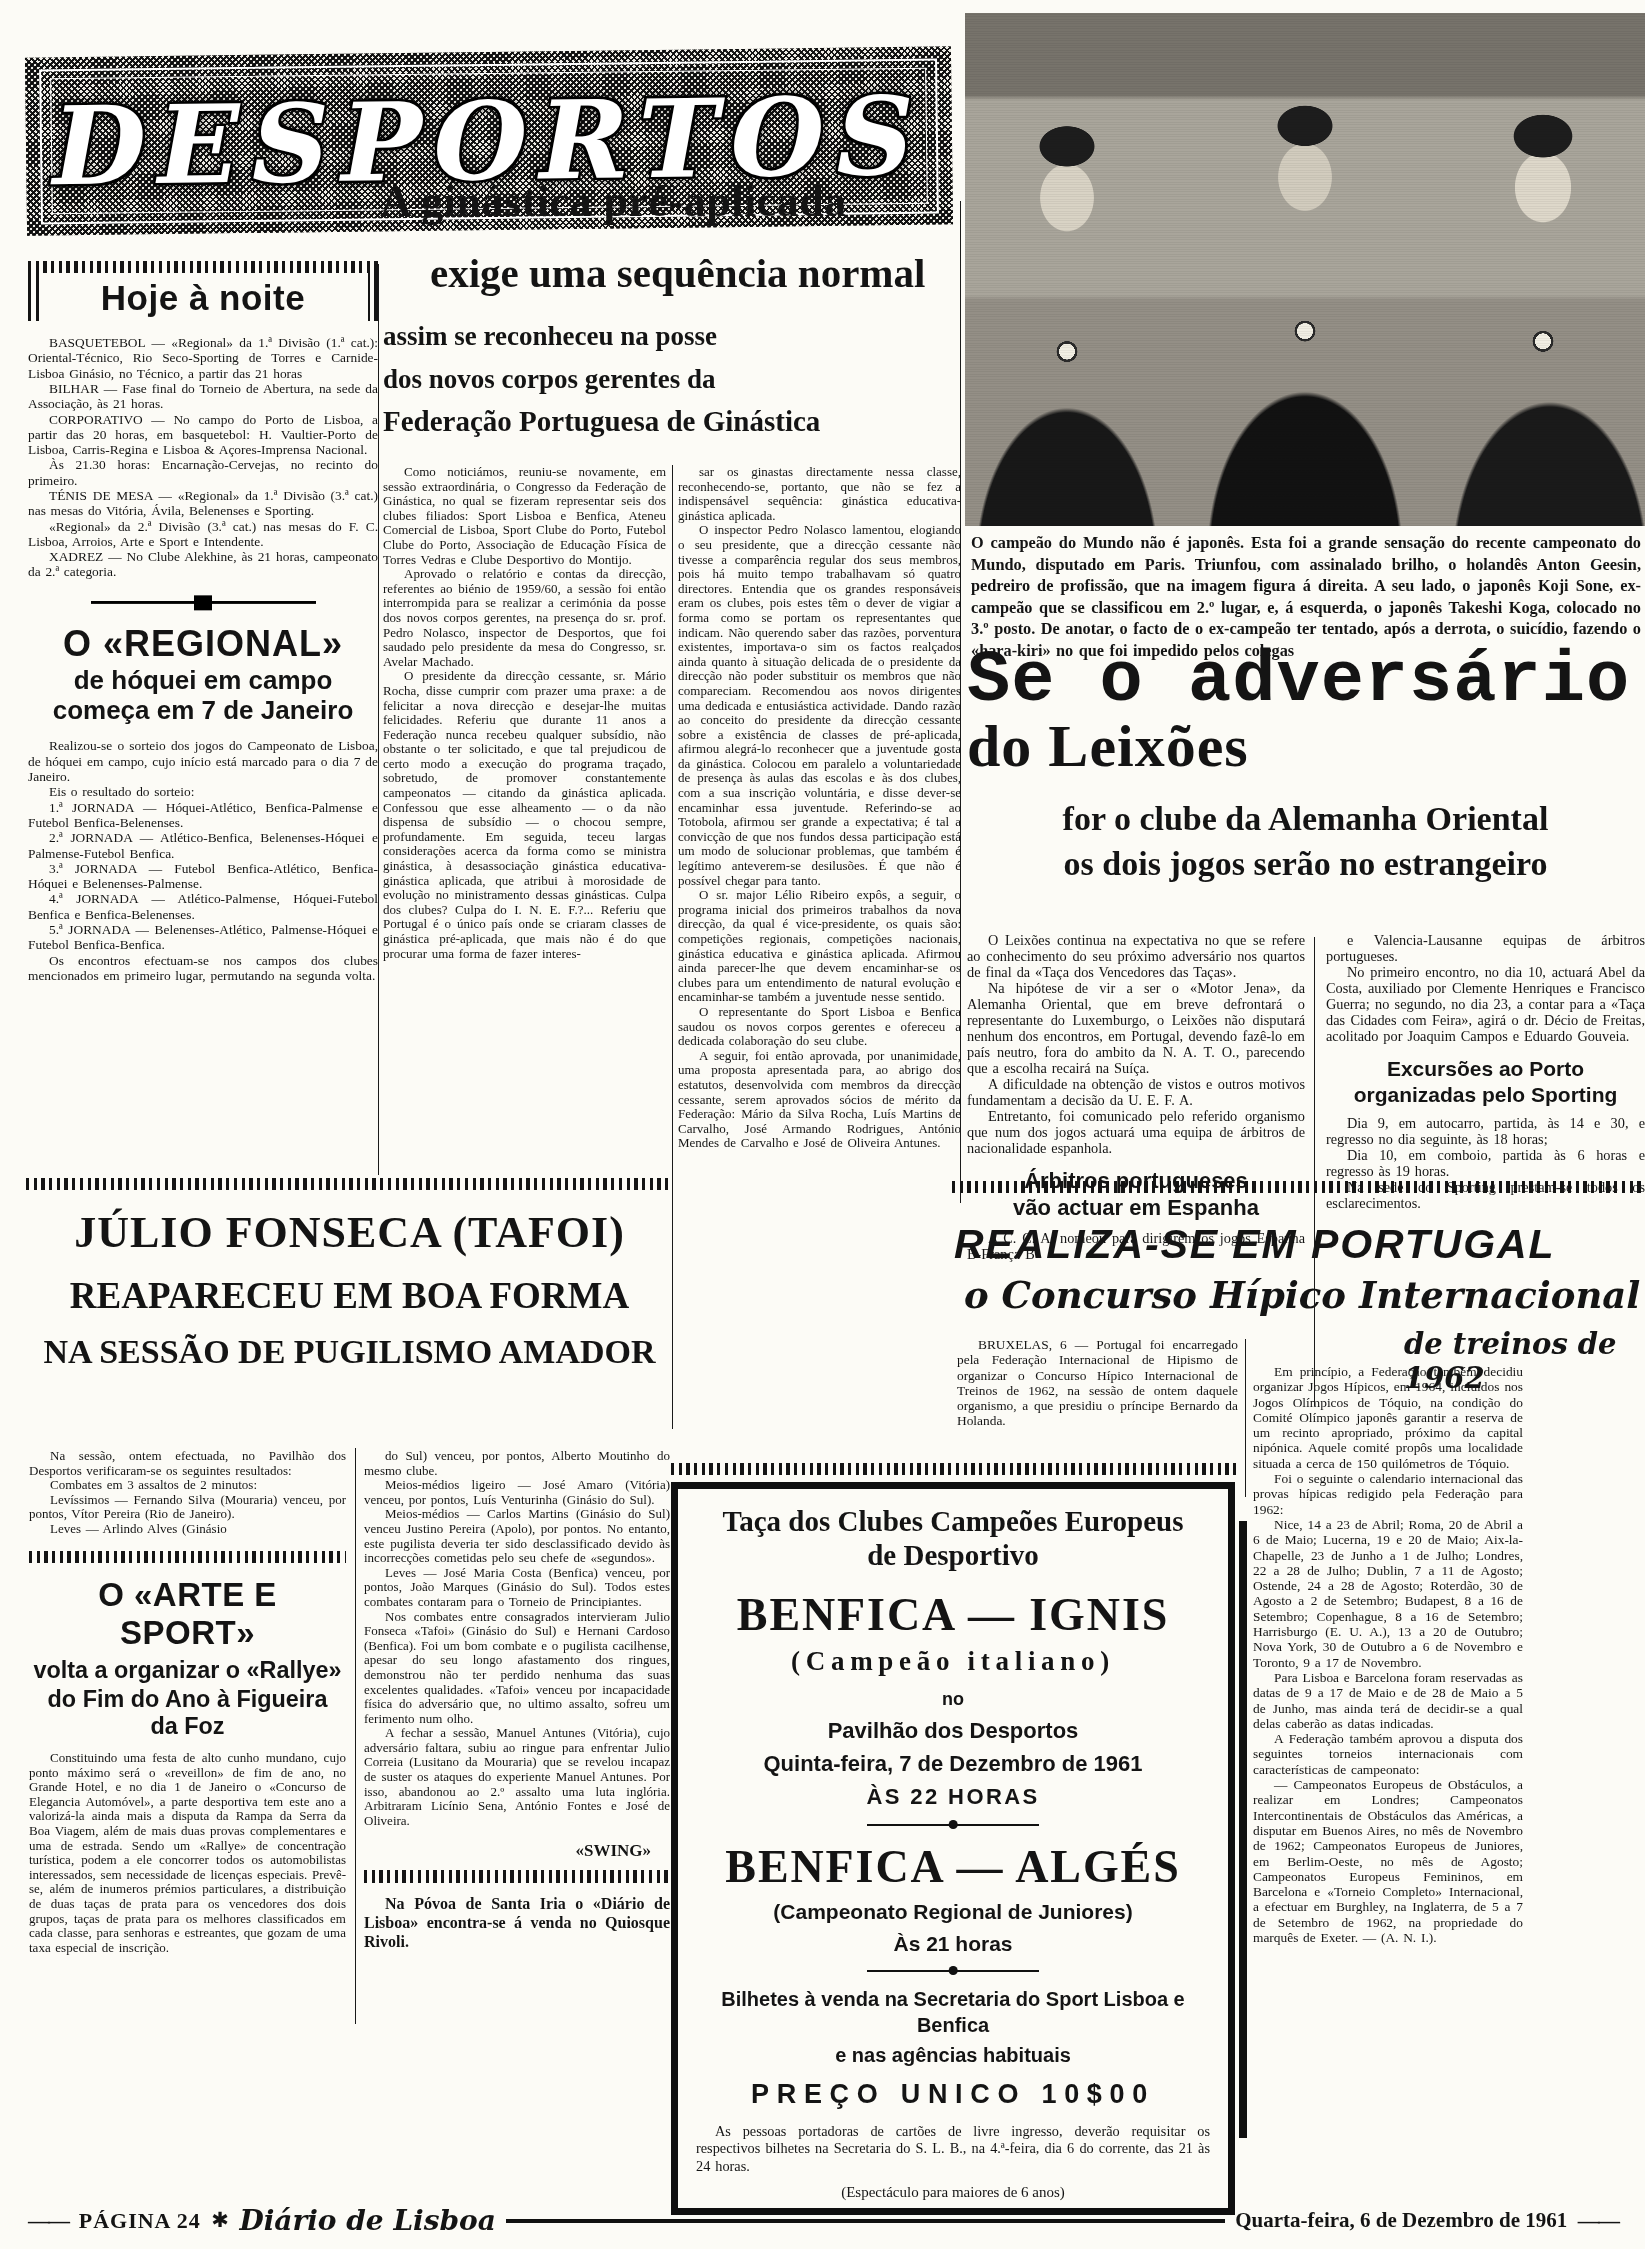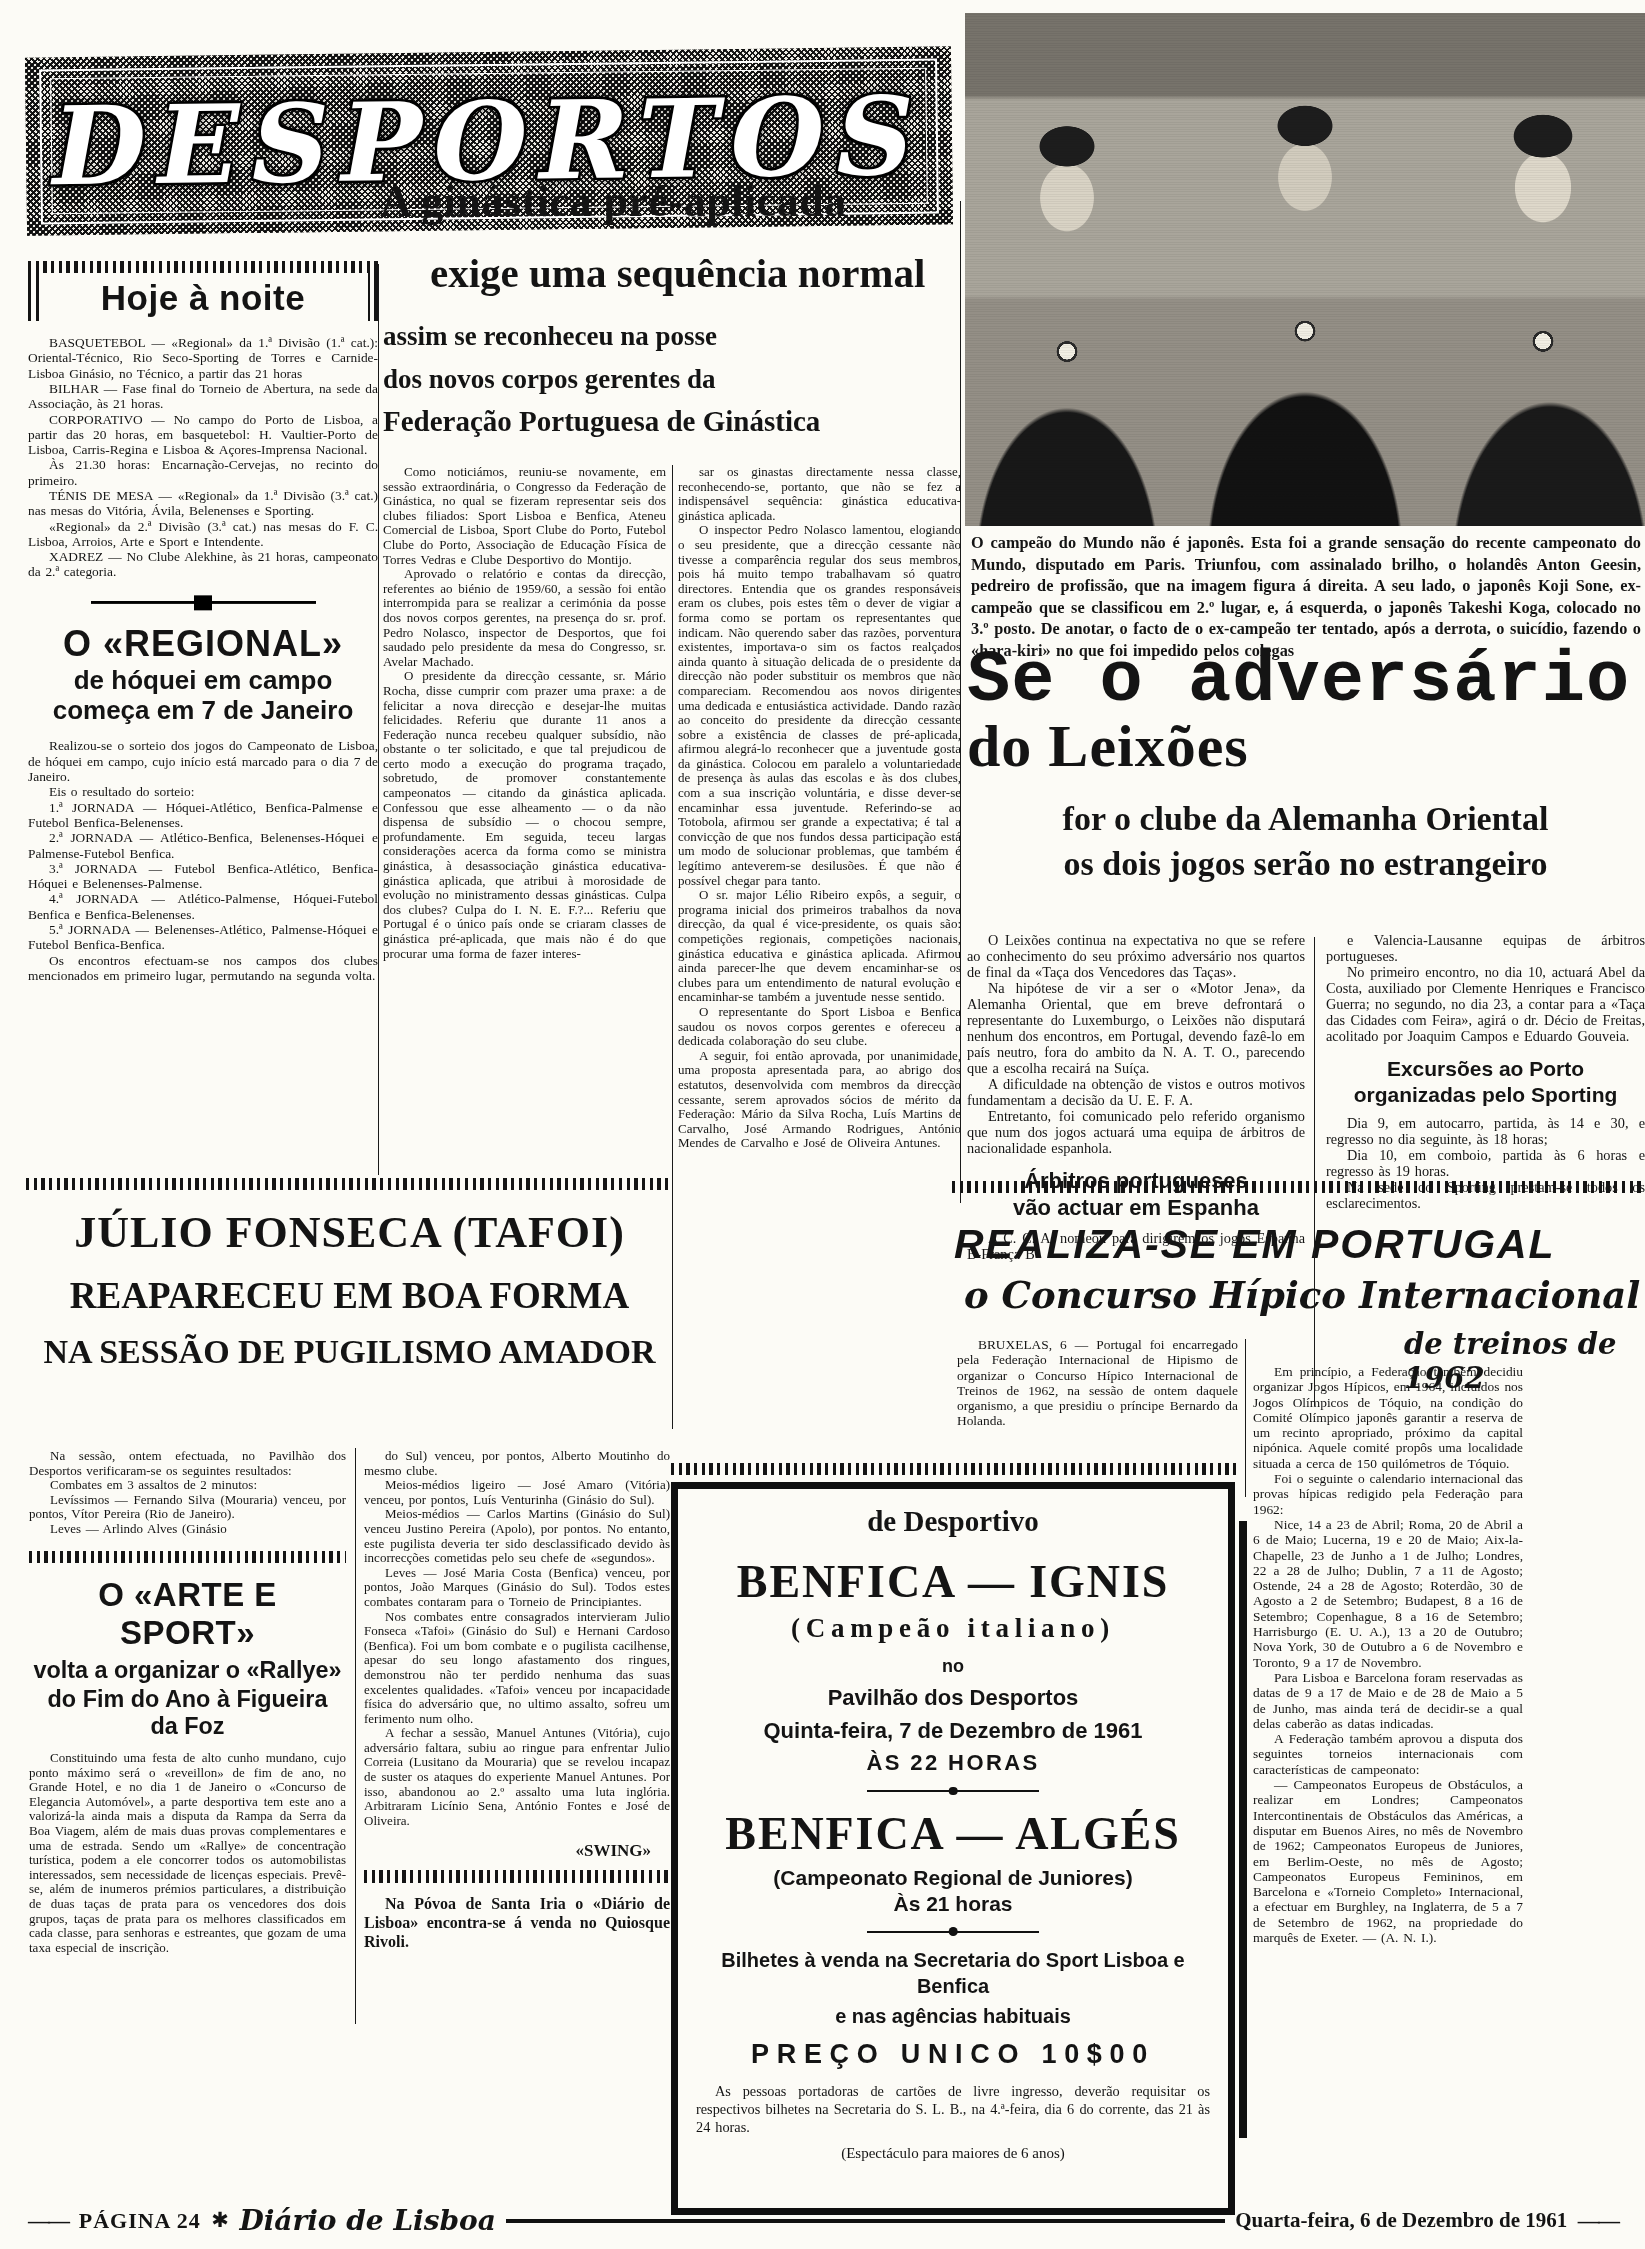--- a/index.html
+++ b/index.html
@@ -114,21 +114,21 @@
   .ad-m1s{font-weight:700;font-size:27px;letter-spacing:5.7px;margin-top:4.8px;}
   .ad-no{font-weight:700;font-size:18px;margin-top:12.4px;}
   .ad-venue{font-weight:700;font-size:22px;margin-top:7.7px;}
   .ad-date{font-weight:700;font-size:22px;margin-top:6.7px;}
   .ad-time{font-weight:700;font-size:22px;letter-spacing:2.4px;margin-top:6.7px;}
   .ad-orn{width:172px;height:0;border-top:2.9px solid #111;margin:14.3px auto;position:relative;}
   .ad-orn::after{content:"";position:absolute;left:50%;top:-5.7px;width:8.6px;height:8.6px;
     background:#111;border-radius:50%;transform:translateX(-50%);}
   .ad-m2{font-weight:700;font-size:46px;letter-spacing:1.9px;}
   .ad-m2s{font-weight:700;font-size:21px;margin-top:6.7px;}
-  .ad-time2{font-weight:700;font-size:21px;margin-top:2px;}
+  .ad-time2{font-weight:700;font-size:21px;margin-top:8px;}
   .ad-tk{font-weight:700;font-size:20px;line-height:1.3;margin-top:3.8px;}
   .ad-price{font-weight:700;font-size:27px;letter-spacing:7.7px;margin-top:10.5px;}
   .ad-note{font-size:14.3px;line-height:17.7px;text-align:justify;text-indent:19px;margin-top:13px;word-spacing:1.4px;}
   .ad-age{font-size:15px;margin-top:8.6px;}
 
   
   .footer{left:28px;top:2204px;width:1590px;display:flex;align-items:center;gap:10.5px;}
   .f-dash{font-weight:900;font-size:22px;letter-spacing:-1.9px;}
   .f-page{font-weight:800;font-size:22px;letter-spacing:1px;}
   .f-star{font-size:21px;}
@@ -286,20 +286,21 @@
 <div class="abs bodytext fs28" style="left:1253px;top:1364px;width:270px;">
     <p>Em princípio, a Federação também decidiu organizar Jogos Hípicos, em 1964, incluídos nos Jogos Olímpicos de Tóquio, na condição do Comité Olímpico japonês garantir a reserva de um recinto apropriado, próximo da capital nipónica. Aquele comité propôs uma localidade situada a cerca de 150 quilómetros de Tóquio.</p>
     <p>Foi o seguinte o calendario internacional das provas hípicas redigido pela Federação para 1962:</p>
     <p>Nice, 14 a 23 de Abril; Roma, 20 de Abril a 6 de Maio; Lucerna, 19 e 20 de Maio; Aix-la-Chapelle, 23 de Junho a 1 de Julho; Londres, 22 a 28 de Julho; Dublin, 7 a 11 de Agosto; Ostende, 24 a 28 de Agosto; Roterdão, 30 de Agosto a 2 de Setembro; Budapest, 8 a 16 de Setembro; Copenhague, 8 a 16 de Setembro; Harrisburgo (E. U. A.), 13 a 20 de Outubro; Nova York, 30 de Outubro a 6 de Novembro e Toronto, 9 a 17 de Novembro.</p>
     <p>Para Lisboa e Barcelona foram reservadas as datas de 9 a 17 de Maio e de 28 de Maio a 5 de Junho, mas ainda terá de decidir-se a qual delas caberão as datas indicadas.</p>
     <p>A Federação também aprovou a disputa dos seguintes torneios internacionais com características de campeonato:</p>
     <p>— Campeonatos Europeus de Obstáculos, a realizar em Londres; Campeonatos Intercontinentais de Obstáculos das Américas, a disputar em Buenos Aires, no mês de Novembro de 1962; Campeonatos Europeus de Juniores, em Berlim-Oeste, no mês de Agosto; Campeonatos Europeus Femininos, em Barcelona e «Torneio Completo» Internacional, a efectuar em Burghley, na Inglaterra, de 5 a 7 de Setembro de 1962, na propriedade do marquês de Exeter. — (A. N. I.).</p>
   </div>
 
 <div class="abs adbox">
+  <div class="ad-t1 serif">Taça dos Clubes Campeões Europeus</div>
   <div class="ad-t2 serif">de Desportivo</div>
   <div class="ad-m1 serif">BENFICA — IGNIS</div>
   <div class="ad-m1s serif">(Campeão italiano)</div>
   <div class="ad-no sans">no</div>
   <div class="ad-venue sans">Pavilhão dos Desportos</div>
   <div class="ad-date sans">Quinta-feira, 7 de Dezembro de 1961</div>
   <div class="ad-time sans">ÀS 22 HORAS</div>
   <div class="ad-orn"></div>
   <div class="ad-m2 serif">BENFICA — ALGÉS</div>
   <div class="ad-m2s sans">(Campeonato Regional de Juniores)</div>

